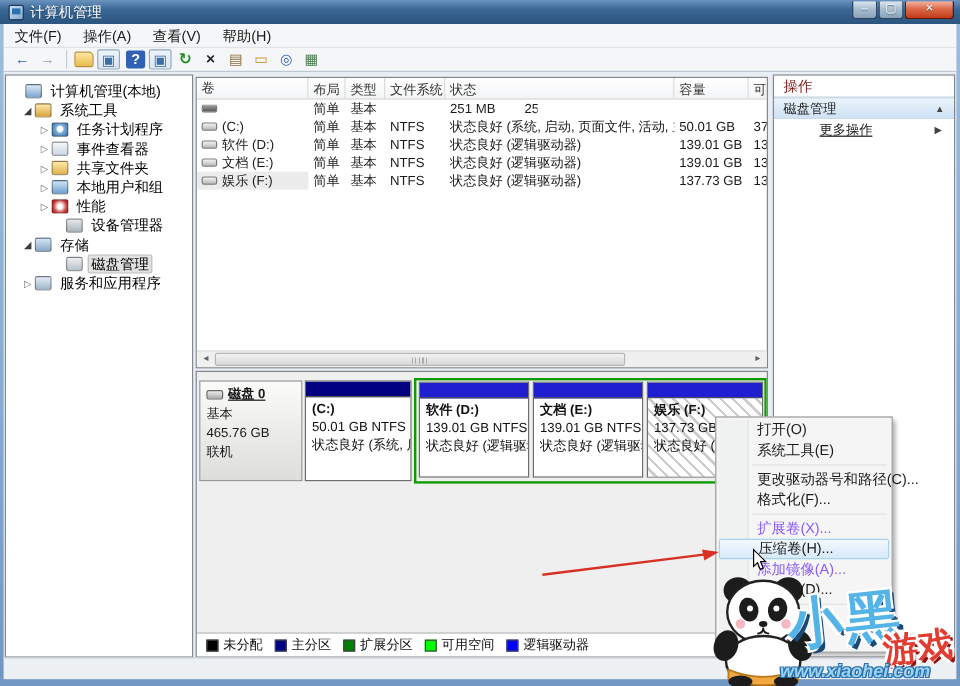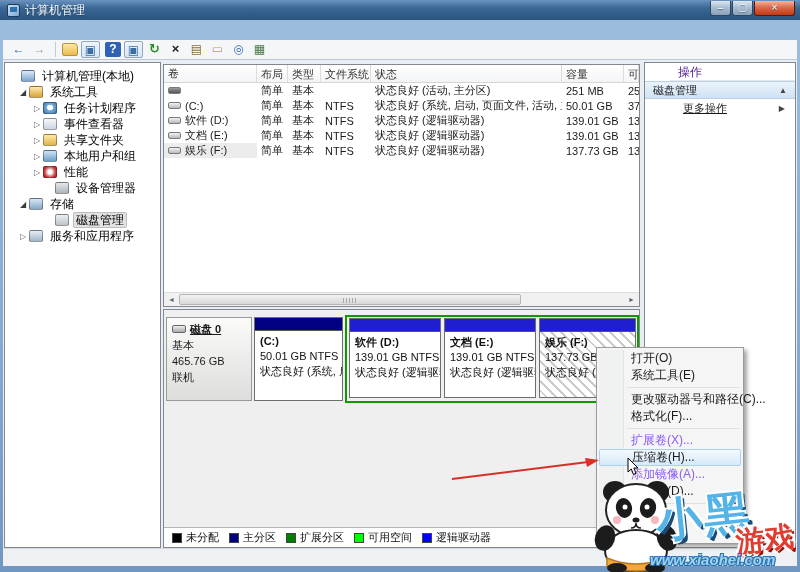--- a/index.html
+++ b/index.html
@@ -97,21 +97,21 @@
   .strip-primary { background:#000080; }
   .strip-logical { background:#1f1fd0; }
 
   .legendbar { position:absolute; left:0; bottom:0; width:475px; height:20px; background:#fff; border-top:1px solid #b5b5b5;
                display:flex; align-items:center; padding-left:8px; font-size:11px; color:#111; }
   .lg-item { display:flex; align-items:center; margin-right:10px; }
   .lg-sq { width:10px; height:10px; border:1px solid #444; margin-right:4px; }
 
   
   .rightpanel { position:absolute; left:644px; top:62px; width:152px; height:486px; background:#fff; border:1px solid #828790; font-size:11px; }
-  .rp-header { height:18px; line-height:18px; padding-left:8px; color:#4c1d95; font-size:12px; border-bottom:1px solid #e8e8e8;margin-left:25px; }
+  .rp-header { height:18px; line-height:18px; padding-left:8px; color:#7f1d1d; font-size:12px; border-bottom:1px solid #e8e8e8; }
   .rp-section { height:18px; background:linear-gradient(#eaf3fc,#cfe2f4); border-top:1px solid #b9d2e8; border-bottom:1px solid #b9d2e8;
                 display:flex; align-items:center; padding:0 8px; color:#1a1a1a; }
   .rp-section .lbl { flex:1; }
   .rp-arrow { font-size:8px; color:#444; }
   .rp-more { height:18px; display:flex; align-items:center; padding:0 10px 0 38px; color:#1a1a1a; }
   .rp-more .lbl { flex:1;text-decoration:underline; }
 
   
   .ctxmenu { position:absolute; left:596px; top:347px; width:148px; background:#f5f5f5; border:1px solid #9b9b9b;
              box-shadow:3px 3px 4px rgba(0,0,0,.35); padding:2px 0; z-index:50; }
@@ -140,20 +140,26 @@
   <div class="titlebar">
     <div class="title-icon"></div>
     <div class="title-text">计算机管理</div>
     <div class="winbtns">
       <div class="winbtn">–</div>
       <div class="winbtn">▢</div>
       <div class="winbtn close">×</div>
     </div>
   </div>
 
+  <div class="menubar">
+    <div class="mitem">文件(F)</div>
+    <div class="mitem">操作(A)</div>
+    <div class="mitem">查看(V)</div>
+    <div class="mitem">帮助(H)</div>
+  </div>
 
   <div class="toolbar">
     <div class="tbtn tb-back">←</div>
     <div class="tbtn tb-fwd">→</div>
     <div class="tb-sep"></div>
     <div class="tb-folder"></div>
     <div class="tbtn tb-pressed">▣</div>
     <div class="tbtn tb-help">?</div>
     <div class="tbtn tb-pressed">▣</div>
     <div class="tbtn tb-refresh">↻</div>
@@ -235,21 +241,20 @@
       <div class="hc cw6">可</div>
     </div>
     <div class="vl-row">
       <div class="c cw0">
           <span class="drive-ico dark"></span>
           <span></span>
         </div>
       <div class="c cw1">简单</div>
       <div class="c cw2">基本</div>
       <div class="c cw3"></div>
-      <div class="c cw4">状态良好 (活动, 主分区)</div>
       <div class="c cw5">251 MB</div>
       <div class="c cw6">25</div>
     </div>
     <div class="vl-row">
       <div class="c cw0">
           <span class="drive-ico"></span>
           <span>(C:)</span>
         </div>
       <div class="c cw1">简单</div>
       <div class="c cw2">基本</div>

